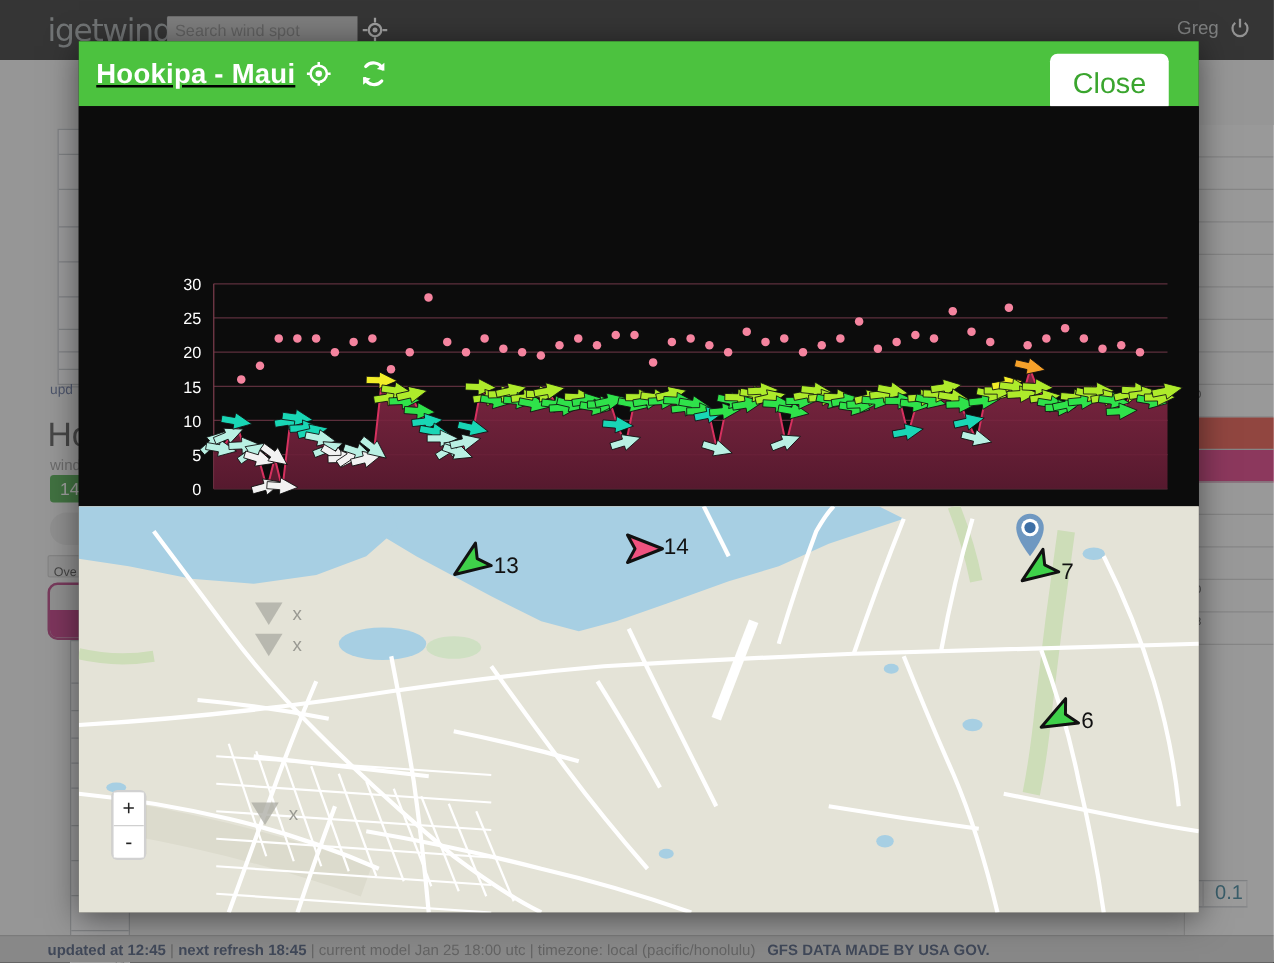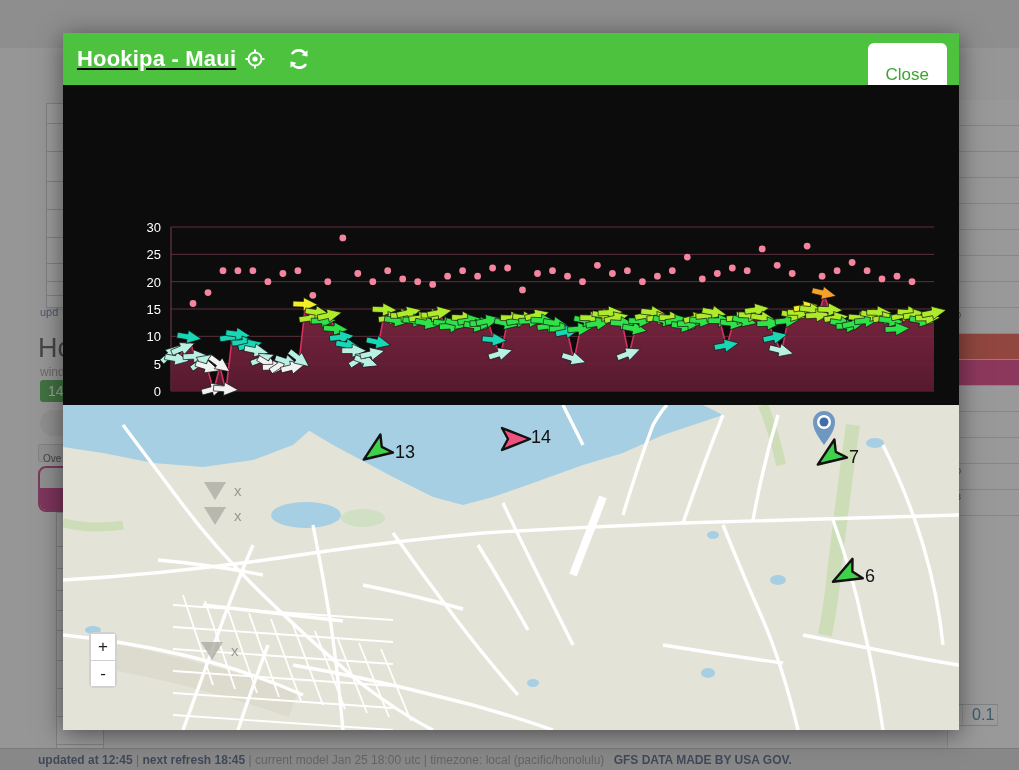--- a/index.html
+++ b/index.html
@@ -114,23 +114,23 @@
     background: #0d0d0d; box-shadow: 0 4px 24px rgba(0,0,0,0.5); text-decoration: underline;
   }
   .modal-header {
     position: relative; height: 52px; background: #4cc23f;
     display: flex; align-items: center; padding: 0 14px;
   }
   .modal-title { color: #fff; font-size: 22px; font-weight: bold; letter-spacing: .2px; }
   .hdr-icon { margin-left: 9px; width: 20px; height: 20px; display: inline-block; }
   .refresh-icon { margin-left: 22px; width: 24px; height: 24px; display: inline-block; }
   .close-btn {
-    position: absolute; right: 12px; top: 10px;
+    position: absolute; right: 24px; top: 10px;
     background: #fff; color: #3aa52e; border: none; border-radius: 6px;
-    font-size: 17px; padding: 22px 18px; cursor: pointer;
+    font-size: 23px; padding: 10px 18px; cursor: pointer;
     font-family: "Liberation Sans", sans-serif;
   }
 
   .graph-panel { position: relative; width: 896px; height: 320px; background: #0c0c0c; overflow: hidden; }
   .spot-arrow { position: absolute; left: 9px; top: 13px; width: 60px; height: 46px; }
   .spot-info { position: absolute; left: 57px; top: 21px; color: #e6e6e6; }
   .spot-info .line1 { font-size: 14.5px; color: #dcdcdc; }
   .spot-info .line2 { font-size: 16px; font-weight: bold; color: #fff; margin-top: 2px; }
   .spot-info .line3 { font-size: 14px; color: #dcdcdc; margin-top: 3px; }
   .spot-info .line4 { font-size: 14px; color: #e0e0e0; font-style: italic; margin-top: 3px; }
@@ -255,20 +255,41 @@
           <div class="pcell"></div>
           <div class="pcell">0.1</div>
           <div class="pcell">0.1</div>
           <div class="pcell"></div>
           <div class="pcell">0.1</div>
           <div class="pcell"></div>
           <div class="pcell">0.1</div>
         </div>
     </div>
 
+    <div class="bg-topbar">
+      <div class="bg-logo">igetwind</div>
+      <input class="bg-search" placeholder="Search wind spot" style="">
+      <span class="bg-geo">
+        <svg width="20" height="20" viewBox="0 0 20 20">
+          <circle cx="10" cy="10" r="5" fill="none" stroke="#fff" stroke-width="1.8"></circle>
+          <circle cx="10" cy="10" r="2" fill="#fff"></circle>
+          <line x1="10" y1="0" x2="10" y2="4" stroke="#fff" stroke-width="1.8"></line>
+          <line x1="10" y1="16" x2="10" y2="20" stroke="#fff" stroke-width="1.8"></line>
+          <line x1="0" y1="10" x2="4" y2="10" stroke="#fff" stroke-width="1.8"></line>
+          <line x1="16" y1="10" x2="20" y2="10" stroke="#fff" stroke-width="1.8"></line>
+        </svg>
+      </span>
+      <span class="bg-user">Greg</span>
+      <span class="bg-power">
+        <svg width="18" height="18" viewBox="0 0 18 18">
+          <path d="M5.2 4.2 A6 6 0 1 0 12.8 4.2" fill="none" stroke="#e2e2e2" stroke-width="1.8"></path>
+          <line x1="9" y1="1" x2="9" y2="8" stroke="#e2e2e2" stroke-width="1.8"></line>
+        </svg>
+      </span>
+    </div>
 
     <div class="statusbar">
       <b>updated at 12:45</b>
       <span class="dim"> | </span>
       <b>next refresh 18:45</b>
       <span class="dim"> | </span>
       <span class="dim">current model Jan 25 18:00 utc</span>
       <span class="dim"> | </span>
       <span class="dim">timezone: local (pacific/honolulu)</span>
       <b style="margin-left:6px">GFS DATA MADE BY USA GOV.</b>

